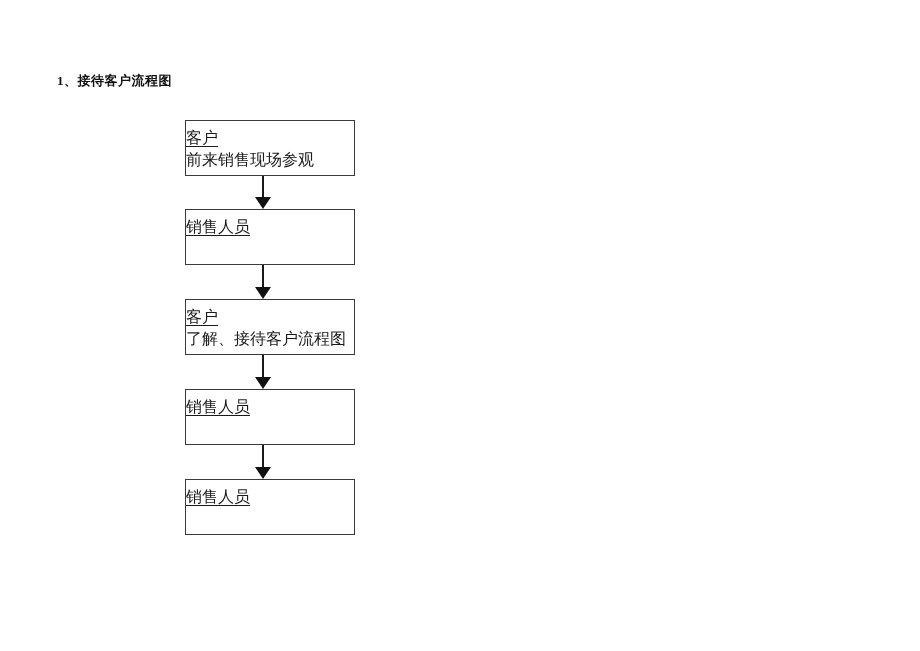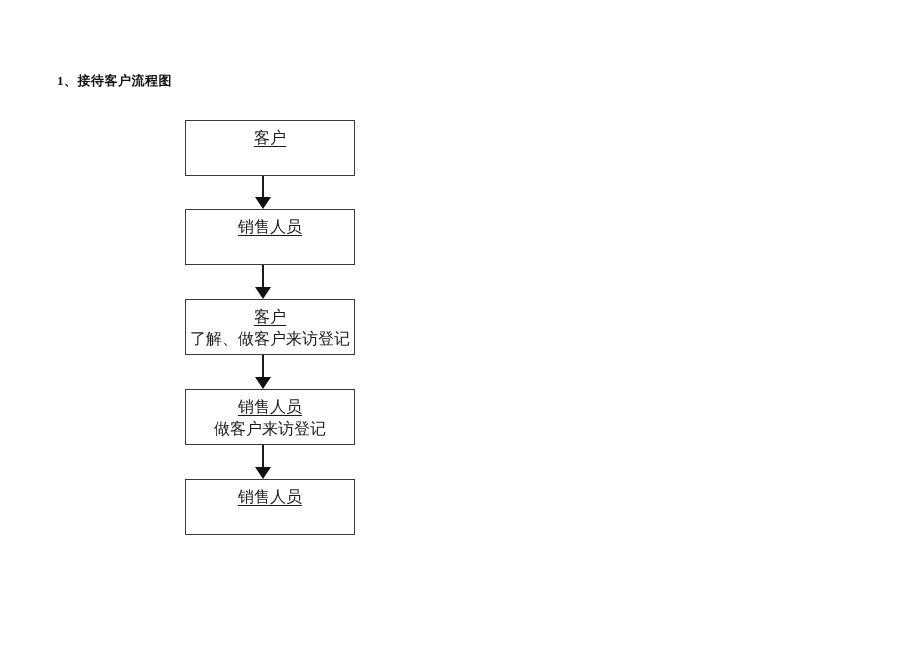--- a/index.html
+++ b/index.html
@@ -43,21 +43,21 @@
     user-select: none;
   }
   .flow-box {
     position: absolute;
     left: 185px;
     width: 170px;
     height: 56px;
     box-sizing: border-box;
     border: 1px solid #3a3a3a;
     background: transparent;
-    text-align: center;
+    text-align: left;
     color: #1a1a1a;
     font-size: 16px;
     padding-top: 6px;
     z-index: 2;
   }
   .box-actor {
     line-height: 22px;
     text-decoration: underline;
     text-underline-offset: 3px;
     white-space: nowrap;
@@ -96,49 +96,49 @@
 
 <div class="page">
 
   <h1 class="doc-title">1、接待客户流程图</h1>
 
 
   <div>
 
     <div class="flow-box" style="top:120px">
       <div class="box-actor">客户</div>
+      <div class="box-action">前来销售现场参观</div>
     </div>
 
     <div class="flow-arrow" style="top:176px;height:33px">
       <div class="arrow-line"></div>
       <div class="arrow-head"></div>
     </div>
 
     <div class="flow-box" style="top:209px">
       <div class="box-actor">销售人员</div>
     </div>
 
     <div class="flow-arrow" style="top:265px;height:34px">
       <div class="arrow-line"></div>
       <div class="arrow-head"></div>
     </div>
 
     <div class="flow-box" style="top:299px">
       <div class="box-actor">客户</div>
-      <div class="box-action">了解、做客户来访登记</div>
+      <div class="box-action">了解、接待客户流程图</div>
     </div>
 
     <div class="flow-arrow" style="top:355px;height:34px">
       <div class="arrow-line"></div>
       <div class="arrow-head"></div>
     </div>
 
     <div class="flow-box" style="top:389px">
       <div class="box-actor">销售人员</div>
-      <div class="box-action">做客户来访登记</div>
     </div>
 
     <div class="flow-arrow" style="top:445px;height:34px">
       <div class="arrow-line"></div>
       <div class="arrow-head"></div>
     </div>
 
     <div class="flow-box" style="top:479px">
       <div class="box-actor">销售人员</div>
     </div>

